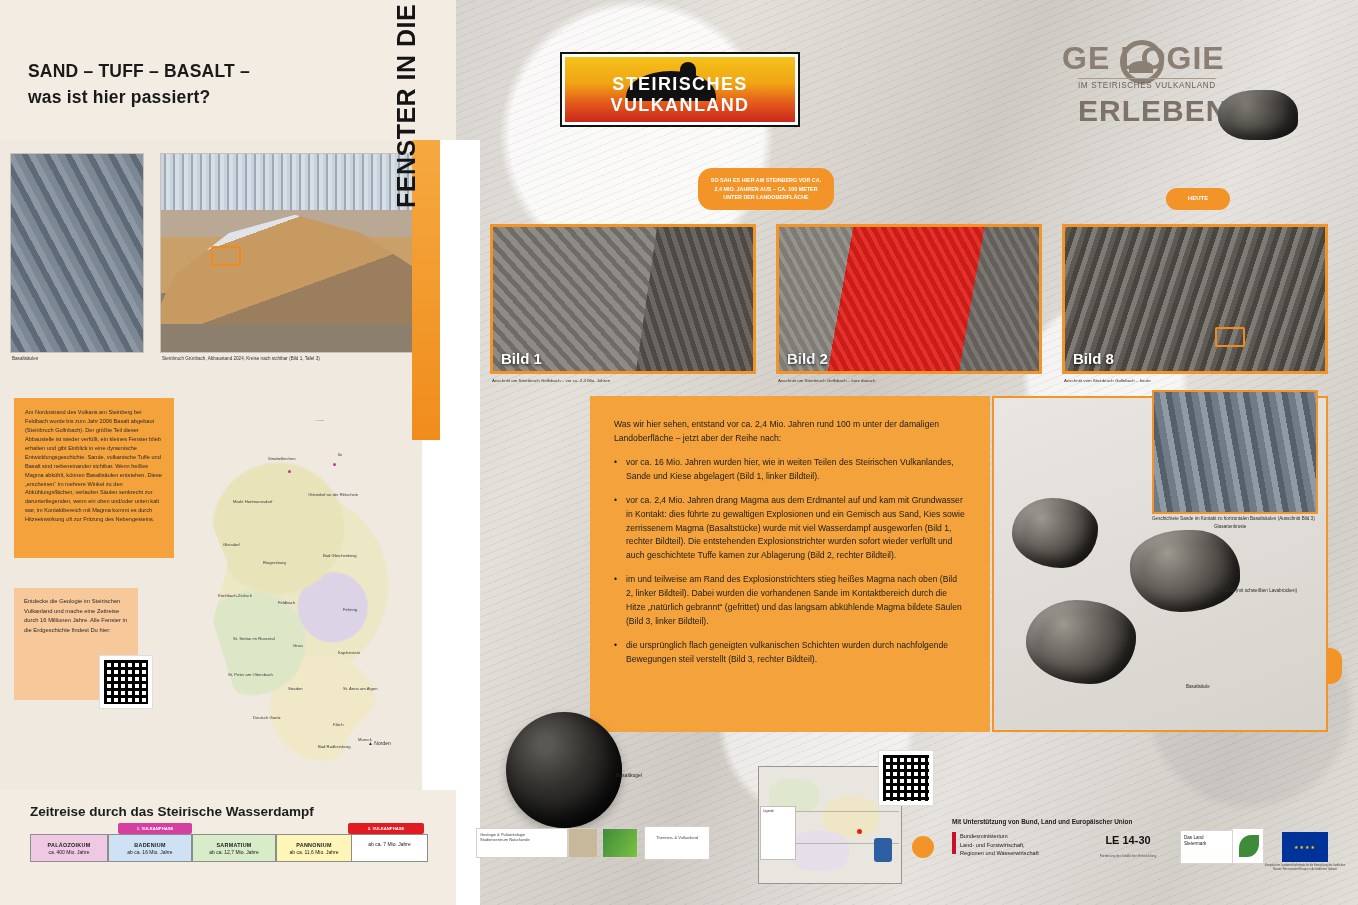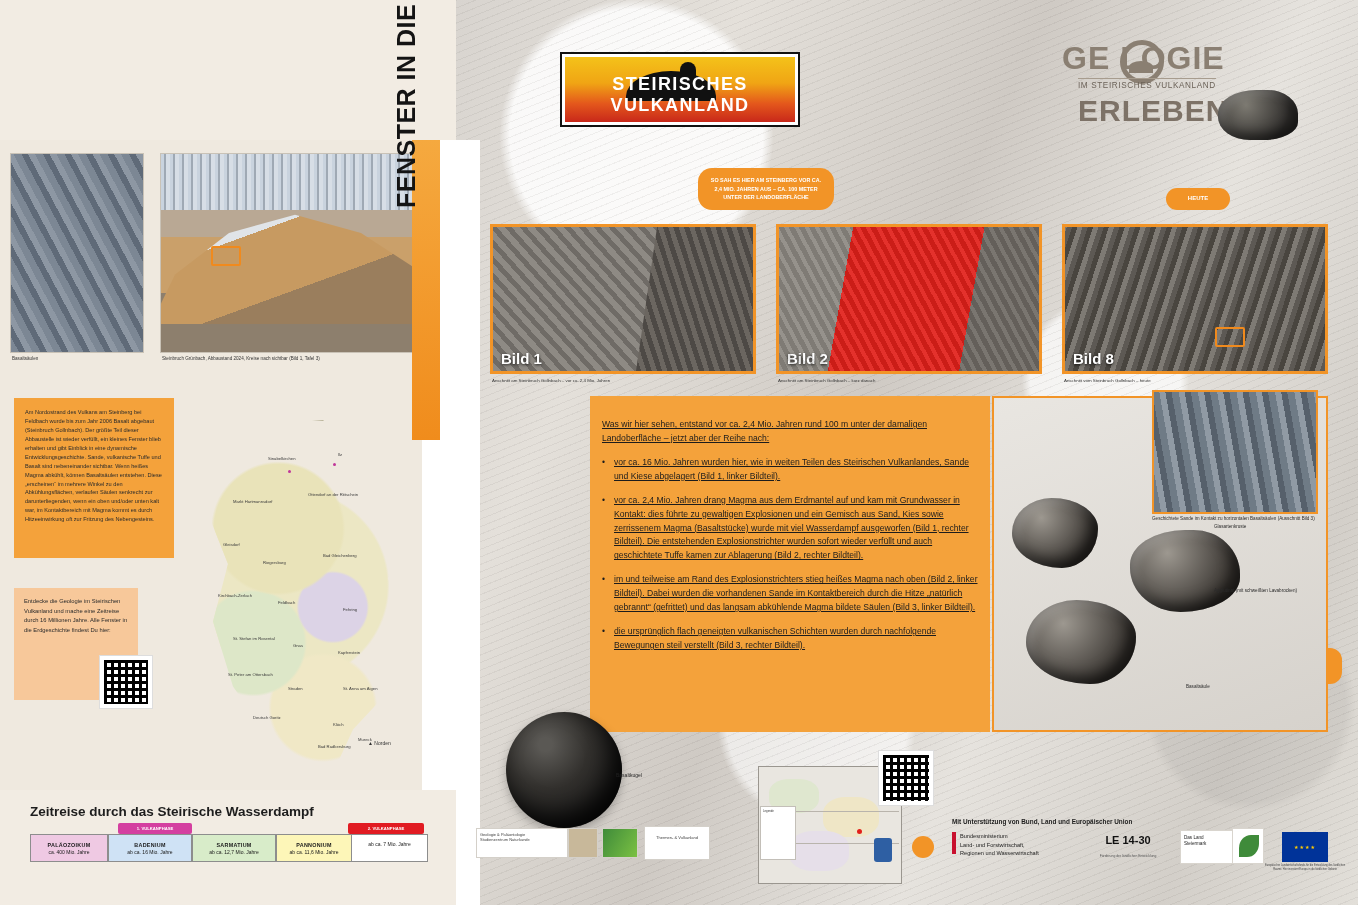--- a/index.html
+++ b/index.html
@@ -235,22 +235,22 @@
   .bubble{
     position:absolute;background:#f29427;color:#fff;border-radius:14px;
     font-size:5.4px;font-weight:bold;line-height:1.6;text-align:center;
     padding:8px 10px;box-sizing:border-box;
   }
   .bubble.small{font-size:6px;padding:6px 14px;border-radius:12px;}
 
   
   .textblock{
     position:absolute;left:590px;top:396px;width:400px;height:336px;
-    background:#f4a23b;color:#1c1c1c;box-sizing:border-box;padding:22px 12px;
-    font-size:8.6px;line-height:1.62;text-decoration:underline;
+    background:#f4a23b;color:#1c1c1c;box-sizing:border-box;padding:22px 24px;
+    font-size:8.6px;line-height:1.62;
   }
   .textblock p{margin:0 0 10px 0;}
   .textblock .bullet{padding-left:12px;position:relative;}
   .textblock .bullet:before{content:"•";position:absolute;left:0;top:0;}
 
   
   .rockpanel{
     position:absolute;left:992px;top:396px;width:336px;height:336px;
     background:linear-gradient(160deg,#e9e6e1,#d6d2cc);
     border:2px solid #f29427;box-sizing:border-box;
@@ -320,20 +320,22 @@
 <body>
 
 <div id="root">
 
   <div class="panel-right"></div>
   <div class="panel-left"></div>
   <div class="left-top-white"></div>
   <div class="white-strip"></div>
 
   <div class="headline">
+    <div>SAND – TUFF – BASALT –</div>
+    <div>was ist hier passiert?</div>
   </div>
 
   <div class="logo-vulkanland">
     <div class="lv-inner">
       <div class="lv-hill"></div>
       <div class="lv-text">STEIRISCHES VULKANLAND</div>
     </div>
   </div>
 
   <div class="logo-geologie">

